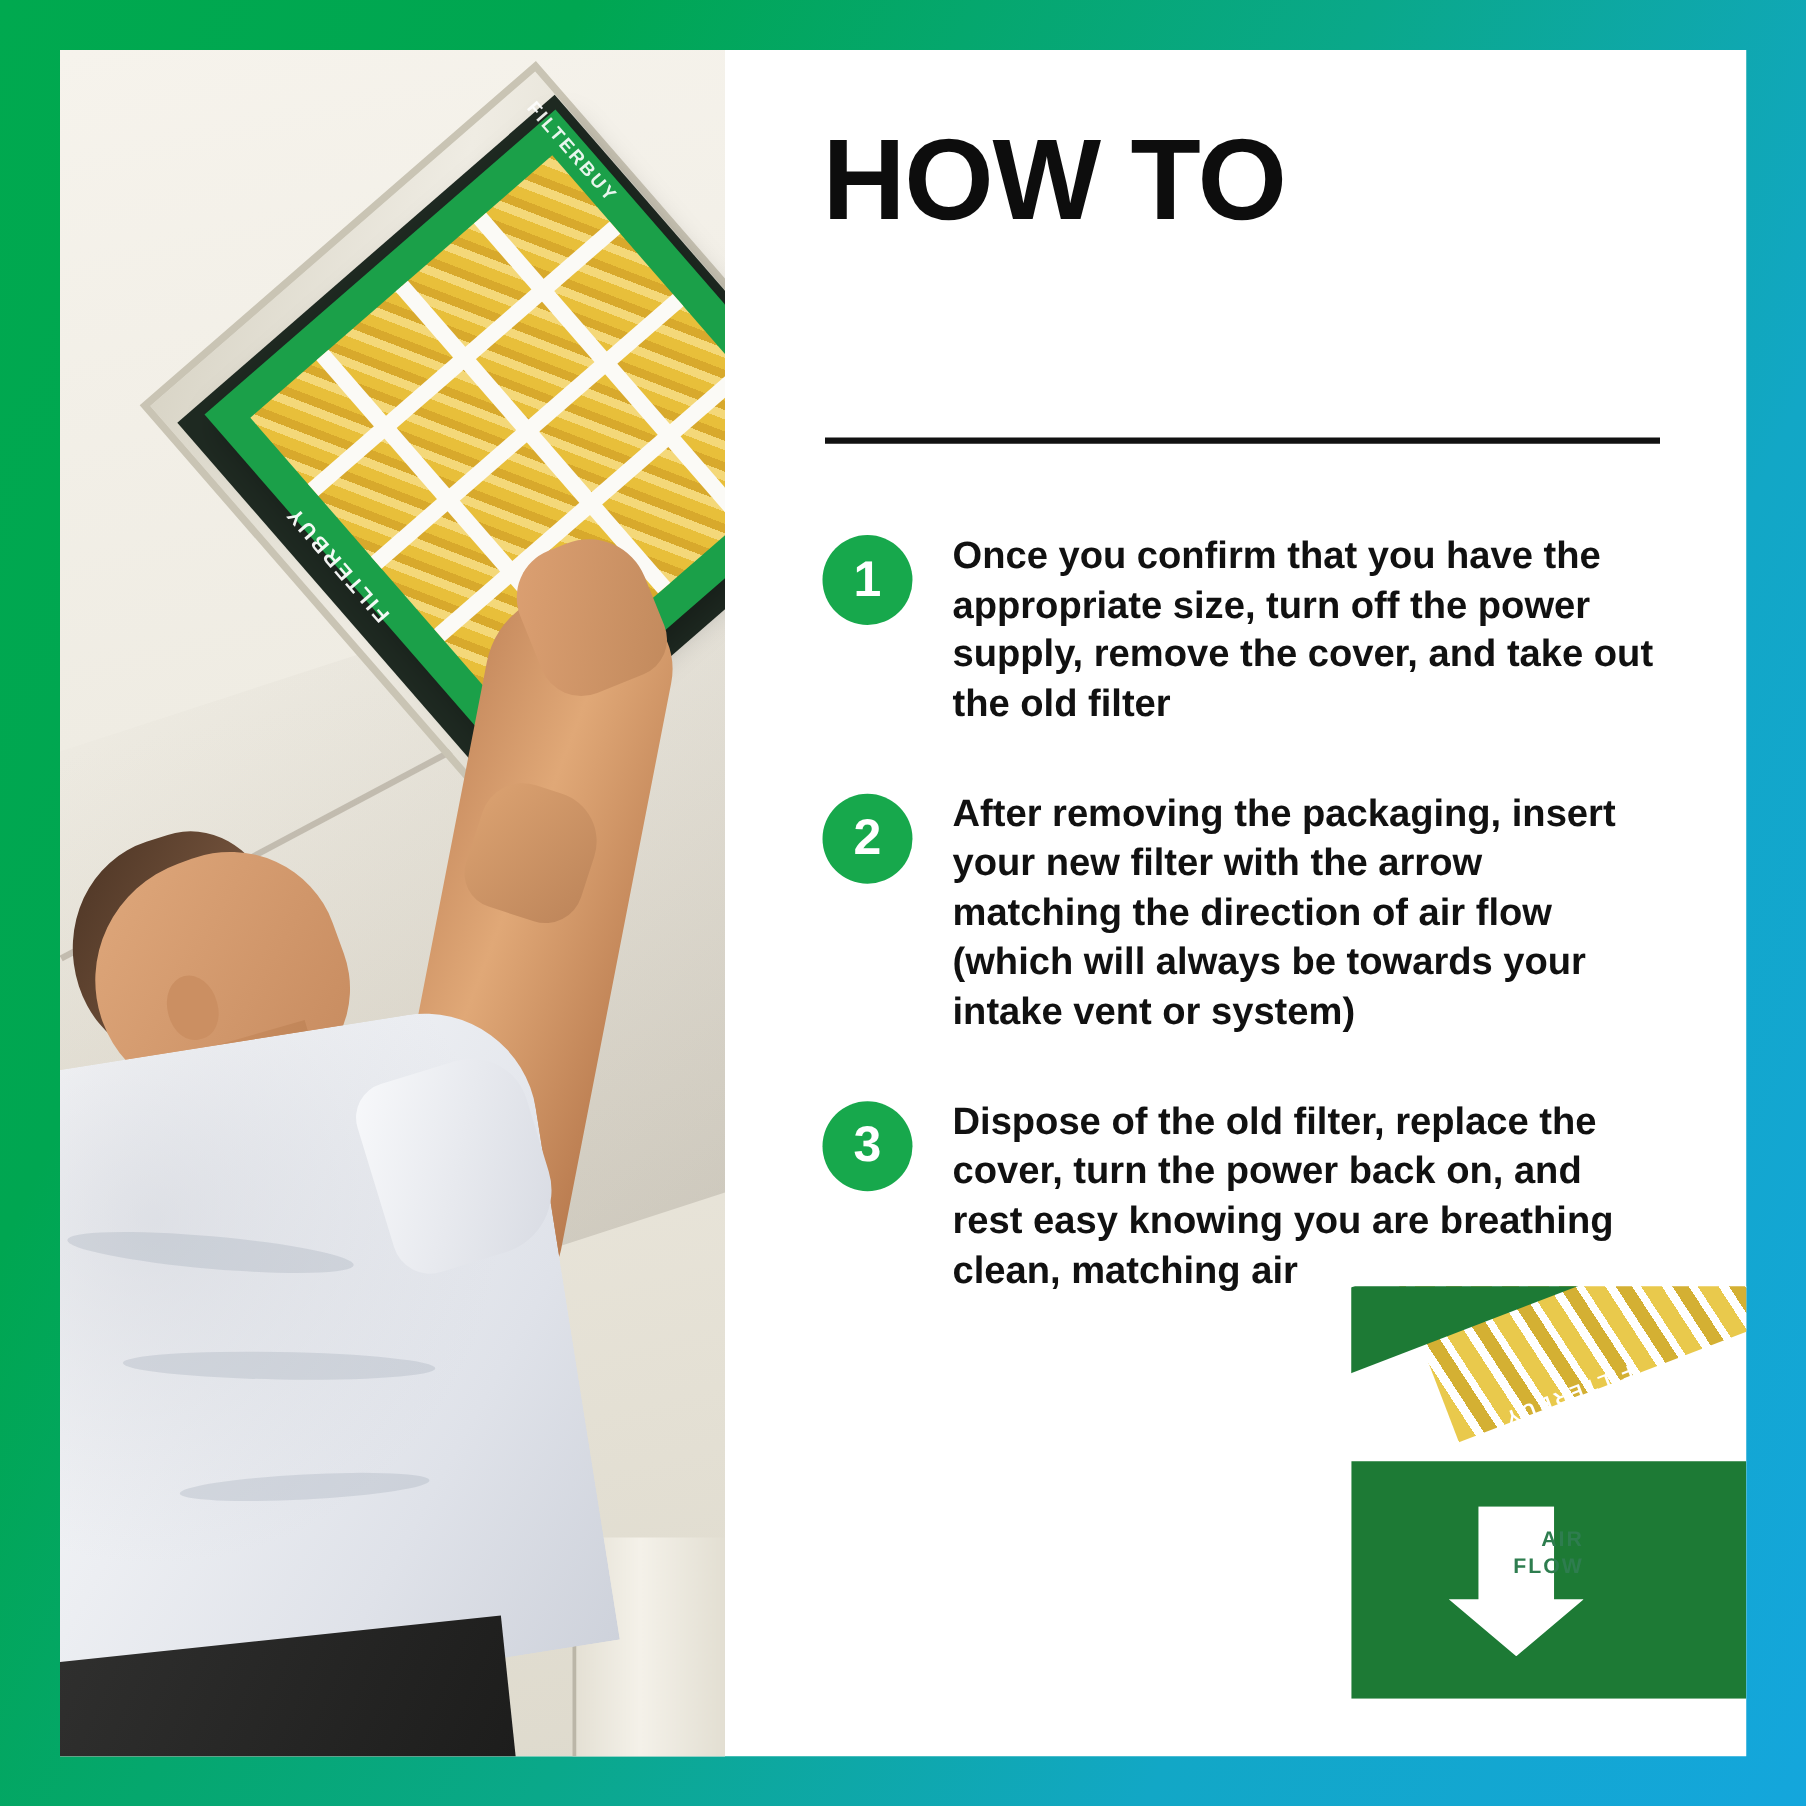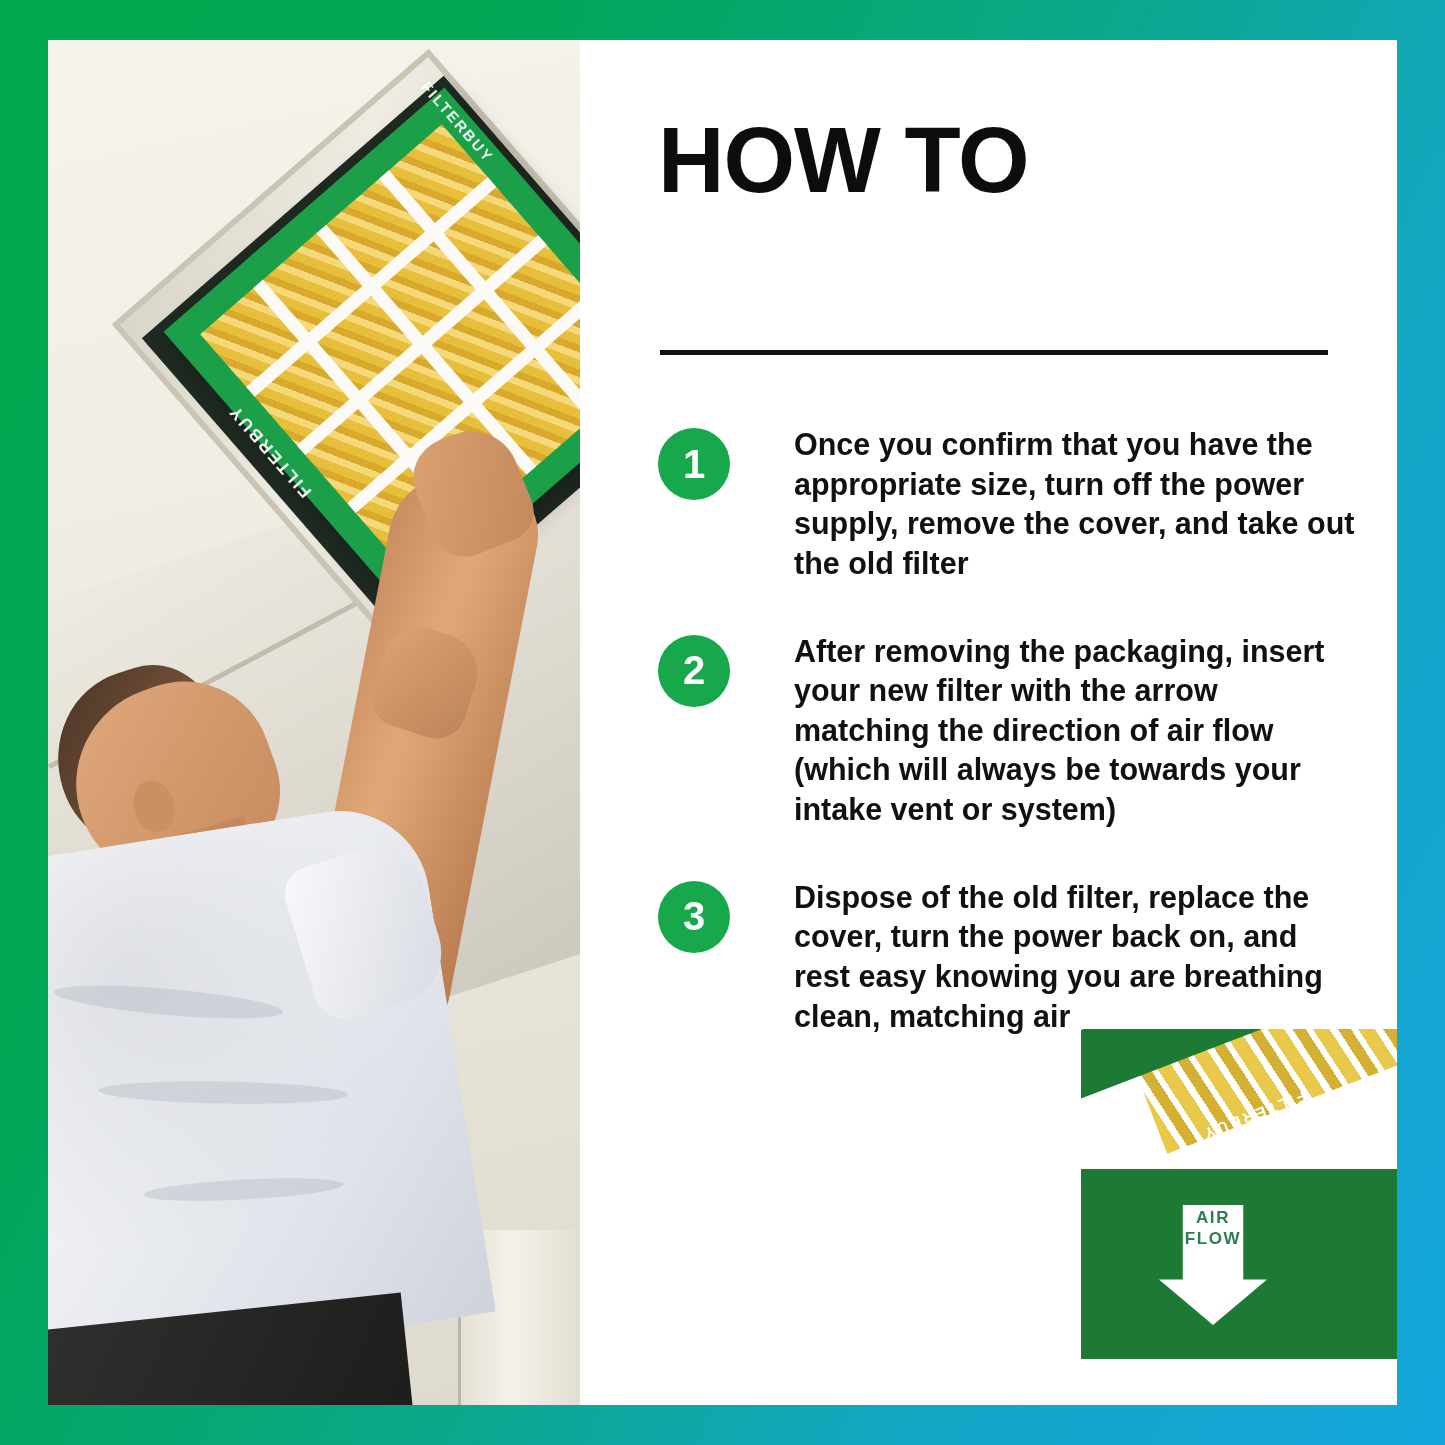--- a/index.html
+++ b/index.html
@@ -154,42 +154,42 @@
   .shorts {
     position:absolute; left:-20px; top:1272px; width:380px; height:120px;
     background:linear-gradient(120deg,#30302f,#1d1d1c);
     transform:rotate(-6deg);
   }
 
   
   .content { position:absolute; left:610px; top:0; right:0; bottom:0; }
 
   .title {
-    position:absolute; left:0; top:78px; width:700px;
+    position:absolute; left:0; top:62px; width:700px;
     font-size:92px; line-height:.92; font-weight:900;
     letter-spacing:-1px; color:#0d0d0d;
     text-transform:uppercase;
   }
   .divider {
     position:absolute; left:2px; top:310px; width:668px; height:5px;
     background:#111111;
   }
 
   .steps { position:absolute; left:0; top:385px; width:700px; }
   .step { display:flex; margin-bottom:48px; }
   .badge {
     flex:0 0 auto; width:72px; height:72px; border-radius:50%;
     background:#17a84c; color:#ffffff;
     font-size:40px; font-weight:800;
     display:flex; align-items:center; justify-content:center;
     margin-right:32px; margin-top:3px;
   }
   .step-text {
     font-size:30.5px; line-height:1.30; font-weight:700;
-    color:#111111; max-width:566px;margin-left:32px;
+    color:#111111; max-width:566px;
   }
 
   
   .product {
     position:absolute; right:0; bottom:46px;
     width:316px; height:330px; overflow:hidden;
   }
   .prod-body {
     position:absolute; left:0; bottom:0; width:316px; height:190px;
     background:#1d7a35;
@@ -217,22 +217,22 @@
   .airflow {
     position:absolute; left:78px; bottom:34px;
     width:108px; height:120px;
   }
   .arrow-shape {
     position:absolute; inset:0;
     background:#ffffff;
     clip-path:polygon(22% 0%, 78% 0%, 78% 62%, 100% 62%, 50% 100%, 0% 62%, 22% 62%);
   }
   .airflow-label {
-    position:absolute; left:0; top:2px; width:100%;
-    text-align:center; color:#2e7d4f;
+    position:absolute; left:0; top:16px; width:100%;
+    text-align:right; color:#2e7d4f;
     font-size:17px; font-weight:600; letter-spacing:1.6px; line-height:1.25;
   }
 </style>
 </head>
 <body>
 
 <div class="card">
 
   <div class="photo">
     <div class="wall"></div>

